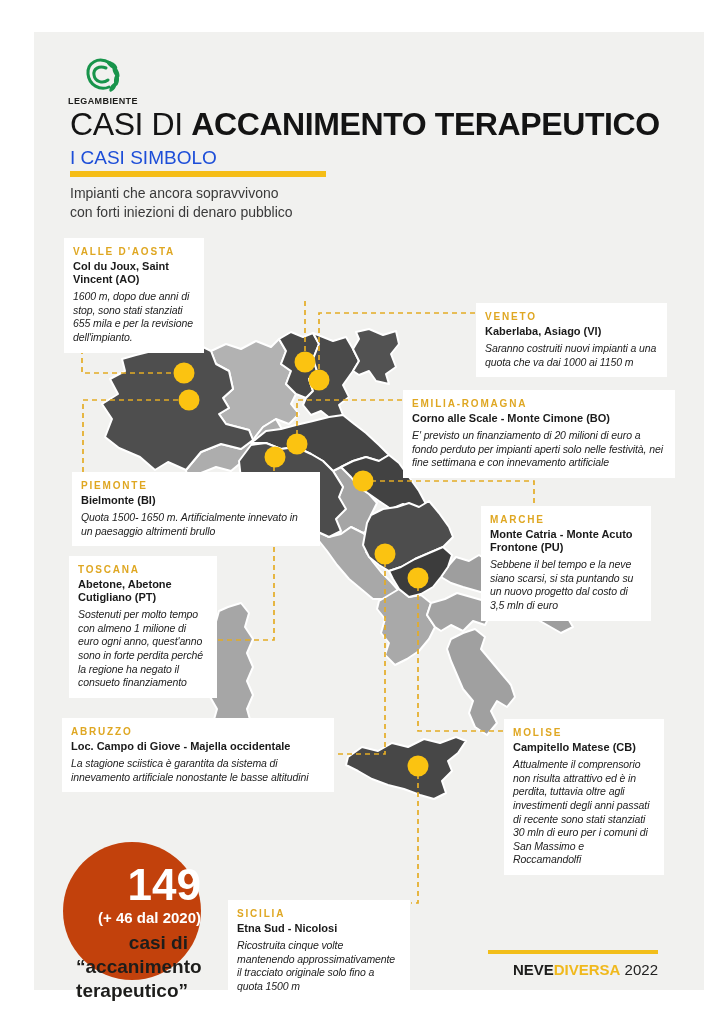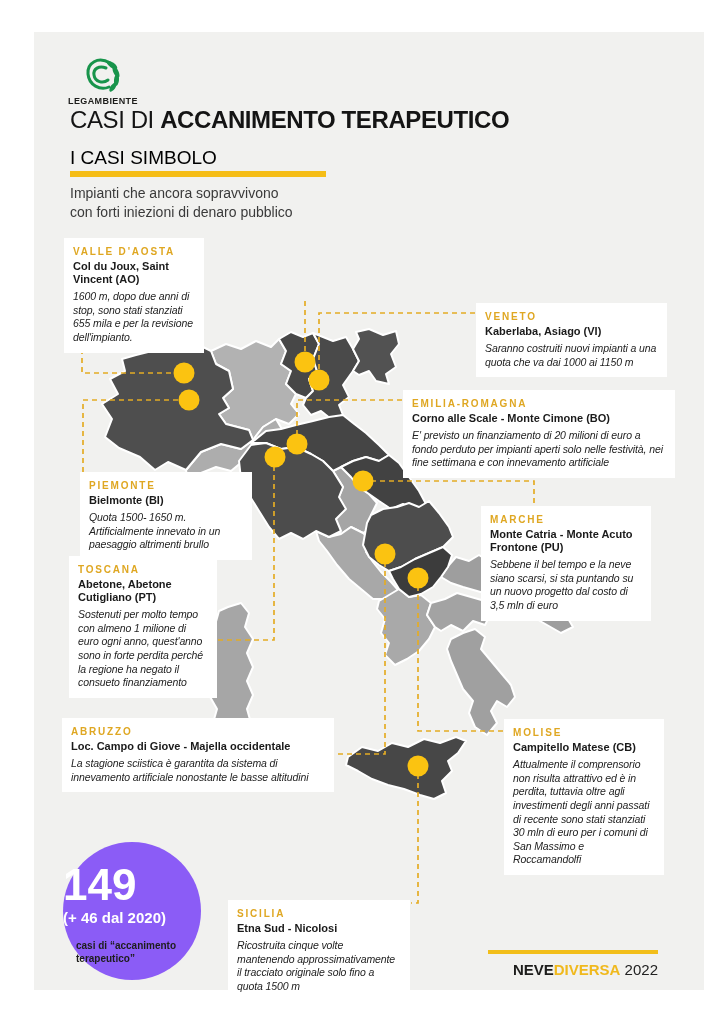--- a/index.html
+++ b/index.html
@@ -3,41 +3,41 @@
 <meta charset="utf-8">
 <style>
   html,body{margin:0;padding:0;background:#ffffff;}
   .stage{position:relative;width:724px;height:1024px;background:#ffffff;overflow:hidden;
          font-family:"Liberation Sans","DejaVu Sans",sans-serif;color:#1d1d1b;}
   .poster{position:absolute;left:34px;top:32px;width:670px;height:958px;background:#f1f1ef;}
 
   
   .logo-svg{position:absolute;left:46px;top:22px;width:44px;height:44px;}
   .logo-label{position:absolute;left:34px;top:64px;font-size:9px;font-weight:bold;letter-spacing:.4px;color:#1d1d1b;text-align:right;}
-  .title{position:absolute;left:36px;top:74px;font-size:24px;letter-spacing:-.4px;color:#141414;white-space:nowrap;}
+  .title{position:absolute;left:36px;top:74px;font-size:32px;letter-spacing:-.4px;color:#141414;white-space:nowrap;}
   .title b{font-weight:bold;}
-  .subtitle{position:absolute;left:36px;top:115px;font-size:19px;color:#000000;}
+  .subtitle{position:absolute;left:36px;top:115px;font-size:19px;color:#1d4ed8;}
   .rule{position:absolute;left:36px;top:139px;width:256px;height:6px;background:#f5bd16;}
   .intro{position:absolute;left:36px;top:152px;font-size:14px;line-height:1.35;color:#3a3a3a;}
 
   
   .mapsvg{position:absolute;left:0;top:0;width:724px;height:1024px;z-index:1;}
 
   
   .callout{position:absolute;background:#ffffff;padding:8px 9px;z-index:2;box-sizing:border-box;}
   .c-region{font-size:10px;font-weight:bold;letter-spacing:1.8px;color:#dfa722;margin-bottom:3px;}
   .c-site{font-size:11px;font-weight:bold;color:#1a1a1a;line-height:1.18;margin-bottom:4px;}
   .c-desc{font-size:10.5px;font-style:italic;letter-spacing:-.1px;color:#222;line-height:1.3;}
 
   
   .stat{position:absolute;left:63px;top:842px;width:138px;height:138px;border-radius:50%;
-        background:#8b5cf6;text-align:left;z-index:2;box-sizing:border-box;padding-top:21px;}
+        background:#c2410c;text-align:right;z-index:2;box-sizing:border-box;padding-top:21px;}
   .stat-number{font-size:44px;font-weight:bold;color:#ffffff;line-height:1;}
   .stat-delta{font-size:15px;font-weight:bold;color:#ffffff;margin-top:2px;}
-  .stat-label{font-size:10px;font-weight:bold;color:#1d1d1b;line-height:1.25;margin:14px auto 0;width:112px;}
+  .stat-label{font-size:19px;font-weight:bold;color:#1d1d1b;line-height:1.25;margin:5px auto 0;width:112px;}
 
   
   .footer-bar{position:absolute;left:488px;top:950px;width:170px;height:4px;background:#f2be1a;z-index:2;}
   .footer-text{position:absolute;top:961px;right:66px;font-size:15px;color:#222;z-index:2;white-space:nowrap;}
   .footer-text .fb{font-weight:bold;color:#1d1d1b;text-align:center;}
   .footer-text .fy{font-weight:bold;color:#f0b91d;}
 </style>
 </head>
 <body>
 
@@ -127,21 +127,21 @@
   <div class="callout" style="left:476px;top:303px;width:191px;">
     <div class="c-region">VENETO</div>
     <div class="c-site">Kaberlaba, Asiago (VI)</div>
     <div class="c-desc">Saranno costruiti nuovi impianti a una quota che va dai 1000 ai 1150 m</div>
   </div>
   <div class="callout" style="left:403px;top:390px;width:272px;">
     <div class="c-region">EMILIA-ROMAGNA</div>
     <div class="c-site">Corno alle Scale - Monte Cimone (BO)</div>
     <div class="c-desc">E' previsto un finanziamento di 20 milioni di euro a fondo perduto per impianti aperti solo nelle festività, nei fine settimana e con innevamento artificiale</div>
   </div>
-  <div class="callout" style="left:80px;top:472px;width:172px;">
+  <div class="callout" style="left:72px;top:472px;width:248px;">
     <div class="c-region">PIEMONTE</div>
     <div class="c-site">Bielmonte (BI)</div>
     <div class="c-desc">Quota 1500- 1650 m. Artificialmente innevato in un paesaggio altrimenti brullo</div>
   </div>
   <div class="callout" style="left:481px;top:506px;width:170px;">
     <div class="c-region">MARCHE</div>
     <div class="c-site">Monte Catria - Monte Acuto Frontone (PU)</div>
     <div class="c-desc">Sebbene il bel tempo e la neve siano scarsi, si sta puntando su un nuovo progetto dal costo di 3,5 mln di euro</div>
   </div>
   <div class="callout" style="left:69px;top:556px;width:148px;">

